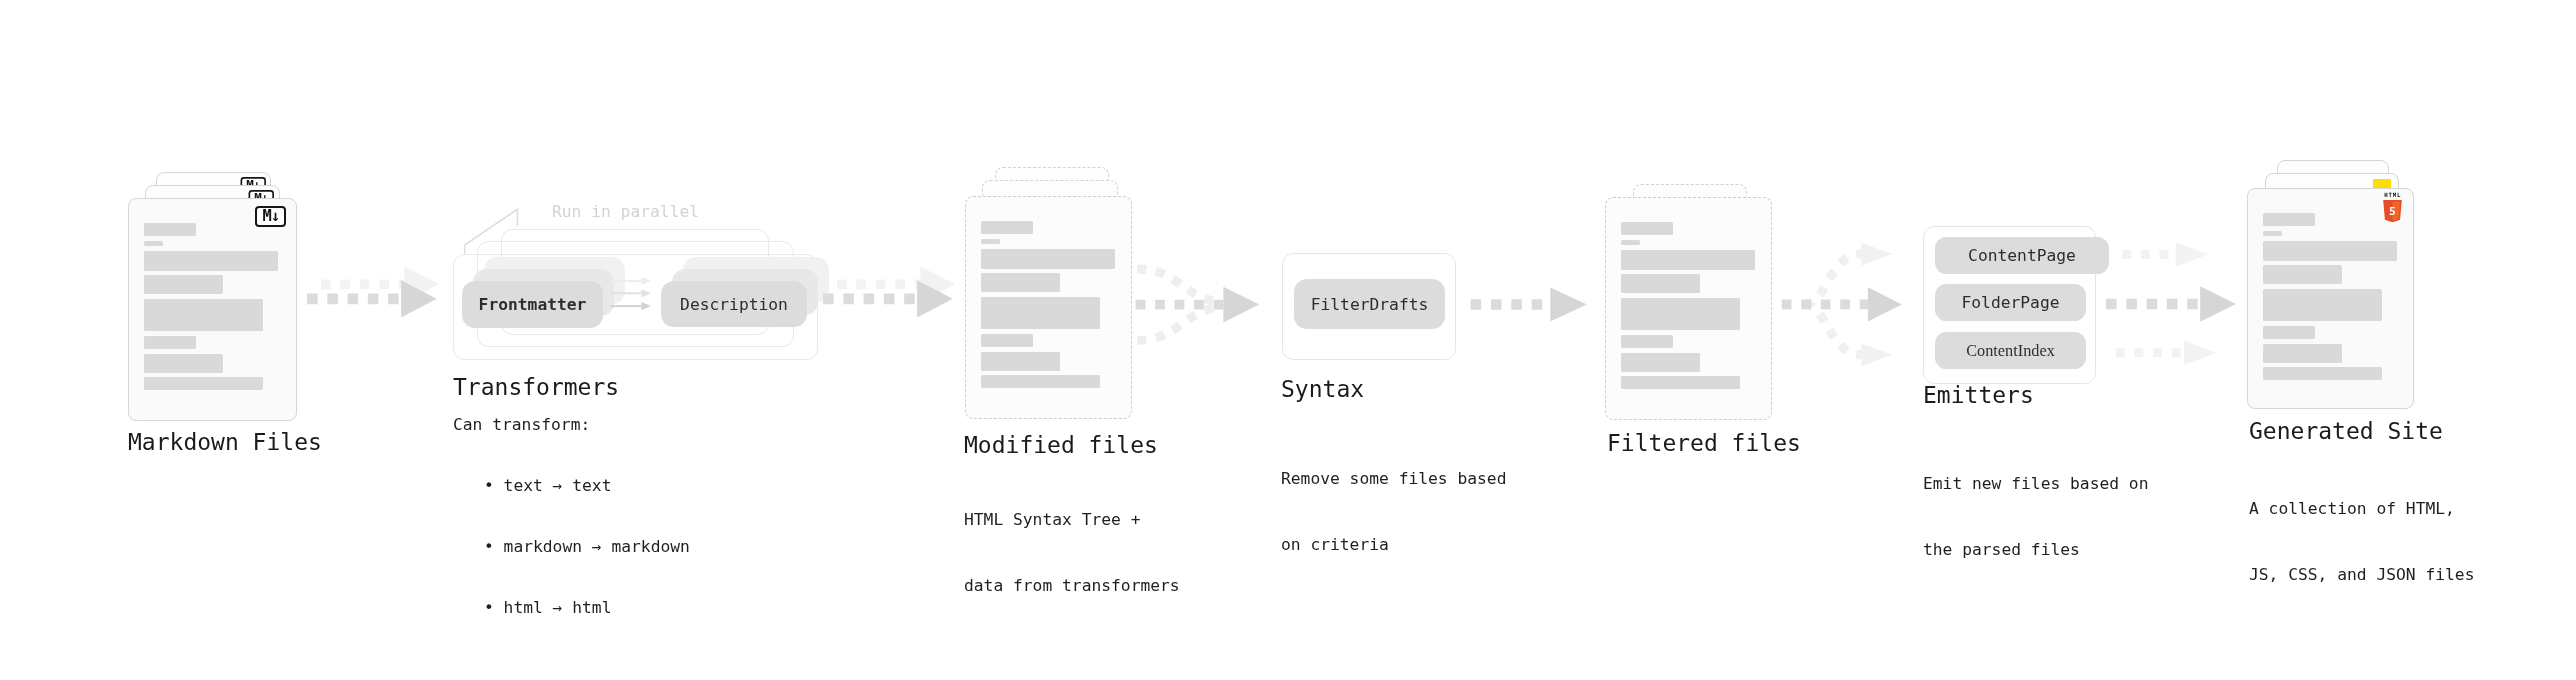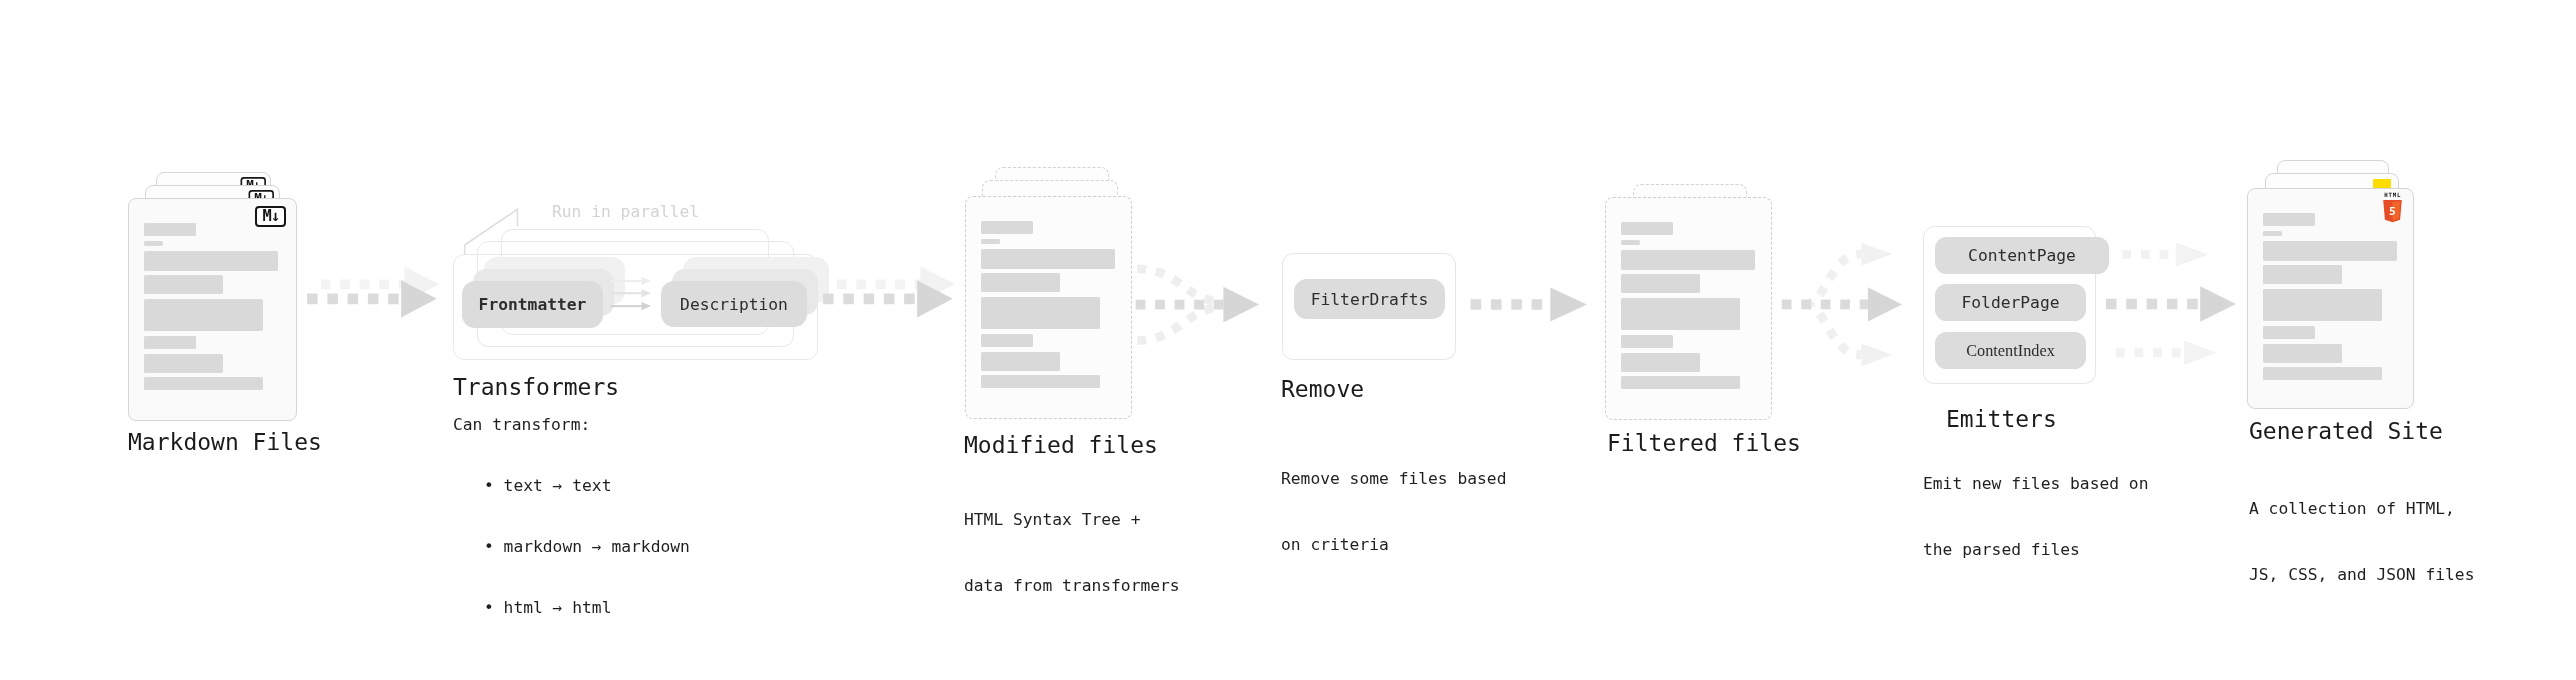--- a/index.html
+++ b/index.html
@@ -153,22 +153,22 @@
 
   <svg class="arrow-svg" style="left:1134px;top:254px;" width="130" height="102" viewBox="0 0 160 125">
     <path d="M4,18 C55,18 62,56 108,59" fill="none" stroke="#eeeeee" stroke-width="11" stroke-dasharray="11 12"></path>
     <path d="M4,106 C55,106 62,68 108,65" fill="none" stroke="#eeeeee" stroke-width="11" stroke-dasharray="11 12"></path>
     <line x1="2" y1="62" x2="110" y2="62" stroke="#dbdbdb" stroke-width="12" stroke-dasharray="12 12"></line>
     <polygon points="110,40 154,62 110,84" fill="#d6d6d6"></polygon>
   </svg>
 
   <div class="grp">
     <div class="panel" style="left:1282px;top:253px;width:174px;height:107px;"></div>
-    <div class="pill" style="left:1294px;top:279px;width:151px;height:40px;border-radius:13px;"><span>FilterDrafts</span></div>
-    <div class="title" style="left:1281px;top:376px;">Remove</div>
+    <div class="pill" style="left:1294px;top:279px;width:151px;height:50px;border-radius:13px;"><span>FilterDrafts</span></div>
+    <div class="title" style="left:1281px;top:376px;">Syntax</div>
     <div class="desc" style="left:1281px;top:424px;">
       <div>Remove some files based</div>
       <div>on criteria</div>
     </div>
   </div>
 
   <svg class="arrow-svg" style="left:1469px;top:280px;" width="122" height="49" viewBox="0 0 150 60">
     <line x1="2" y1="30" x2="100" y2="30" stroke="#dbdbdb" stroke-width="13" stroke-dasharray="13 12"></line>
     <polygon points="100,9 145,30 100,51" fill="#d6d6d6"></polygon>
   </svg>
@@ -197,21 +197,21 @@
     <polygon points="100,126 138,140 100,154" fill="#f1f1f1"></polygon>
     <line x1="2" y1="78" x2="108" y2="78" stroke="#dbdbdb" stroke-width="12" stroke-dasharray="12 12"></line>
     <polygon points="108,57 150,78 108,99" fill="#d6d6d6"></polygon>
   </svg>
 
   <div class="grp">
     <div class="panel" style="left:1923px;top:226px;width:173px;height:158px;"></div>
     <div class="pill" style="left:1935px;top:237px;width:174px;height:37px;border-radius:11.4px;"><span>ContentPage</span></div>
     <div class="pill" style="left:1935px;top:284px;width:151px;height:37px;border-radius:11.4px;"><span>FolderPage</span></div>
     <div class="pill" style="left:1935px;top:332px;width:151px;height:37px;border-radius:11.4px;font-family:Liberation Serif, serif;"><span>ContentIndex</span></div>
-    <div class="title" style="left:1923px;top:406px;margin-left:23px;">Emitters</div>
+    <div class="title" style="left:1923px;top:382px;">Emitters</div>
     <div class="desc" style="left:1923px;top:429px;">
       <div>Emit new files based on</div>
       <div>the parsed files</div>
     </div>
   </div>
 
   <svg class="arrow-svg" style="left:2106px;top:239px;" width="138" height="130" viewBox="0 0 170 160">
     <line x1="20" y1="19" x2="86" y2="19" stroke="#f2f2f2" stroke-width="11" stroke-dasharray="11 12"></line>
     <polygon points="86,4 126,19 86,34" fill="#f3f3f3"></polygon>
     <line x1="0" y1="80" x2="116" y2="80" stroke="#dbdbdb" stroke-width="13" stroke-dasharray="13 12"></line>

